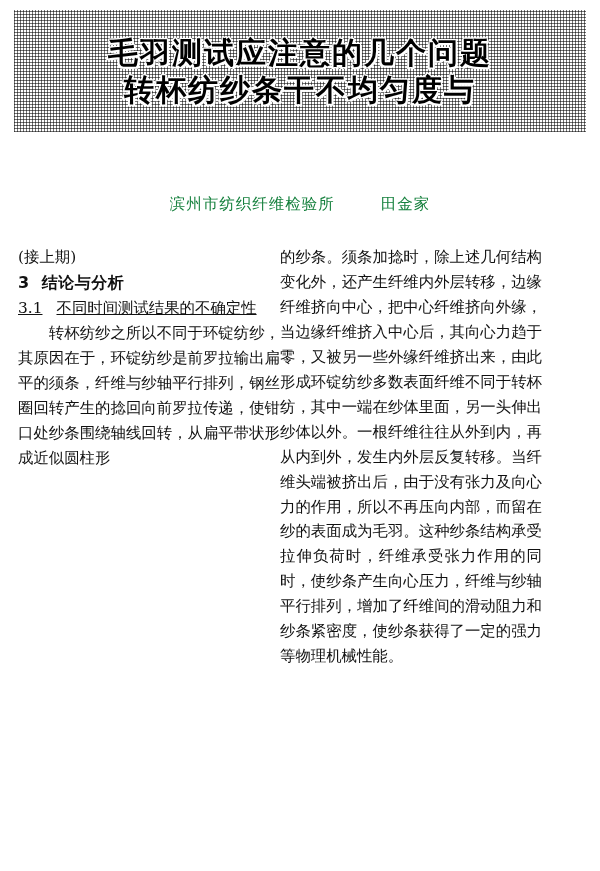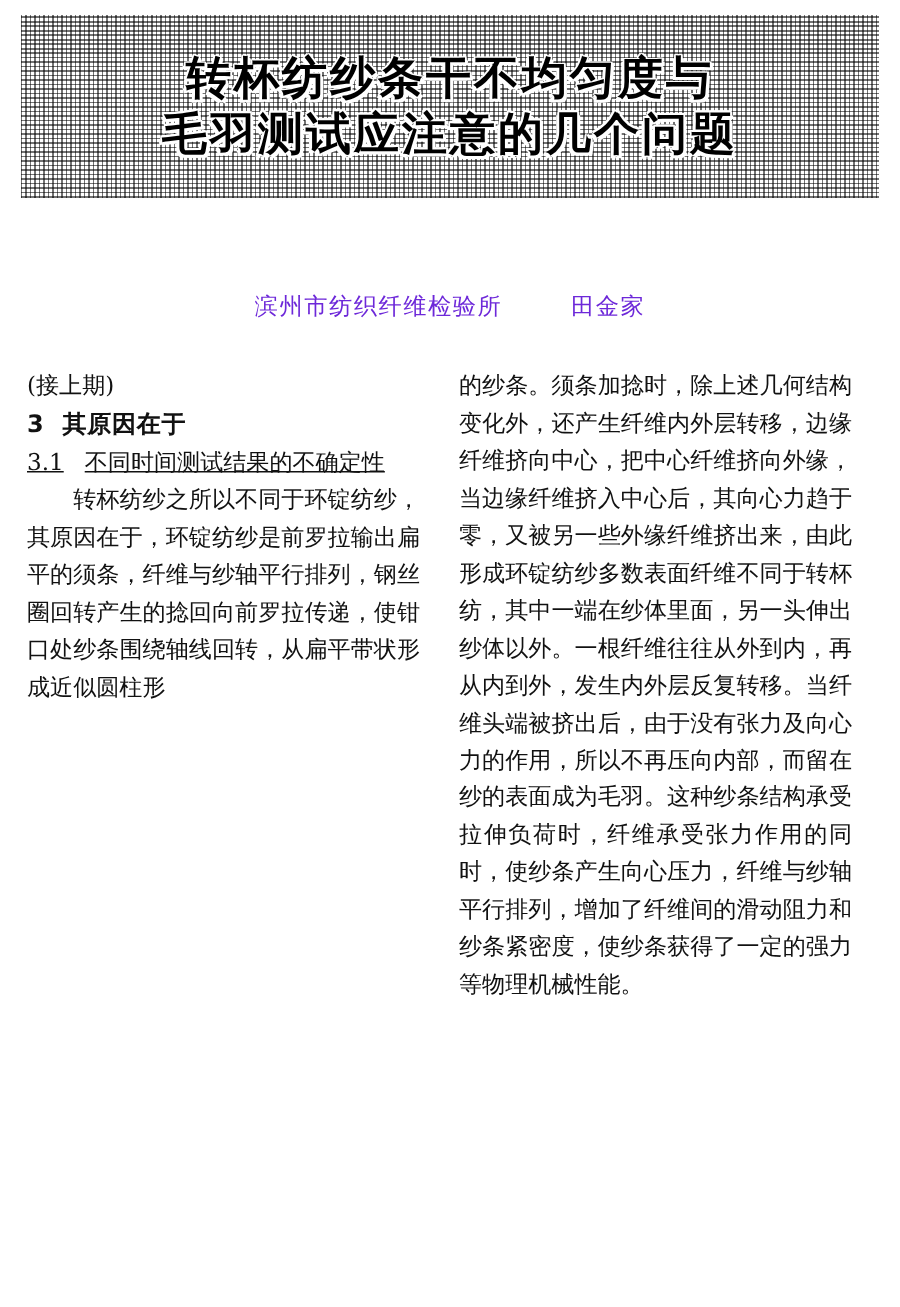--- a/index.html
+++ b/index.html
@@ -52,33 +52,32 @@
       2px 2px 0 #fff, -2px 2px 0 #fff;
     white-space: nowrap;
   }
 
   
   .byline {
     margin: 62px 0 0 0;
     text-align: center;
     font-size: 15.5px;
     letter-spacing: 1px;
-    color: #6d28d9;
+    color: #15803d;
   }
   .byline .sep {
     display: inline-block;
     width: 34px;
   }
 
   
   .columns {
     position: relative;
     margin: 30px 18px 0 18px;
     display: flex;
-    gap: 26px;
     height: 610px;
   }
   .col {
     width: 262px;
     font-size: 15.4px;
     line-height: 1.62;
     text-align: justify;
     text-justify: inter-ideograph;
   }
   .col p {
@@ -110,36 +109,36 @@
   .indent {
     text-indent: 2em;
   }
 </style>
 </head>
 <body>
 
 <div class="page">
 
   <div class="title-banner">
+    <div class="title-line">毛羽测试应注意的几个问题</div>
     <div class="title-line">转杯纺纱条干不均匀度与</div>
-    <div class="title-line">毛羽测试应注意的几个问题</div>
   </div>
 
   <div class="byline">
     <span>滨州市纺织纤维检验所</span>
     <span class="sep"></span>
     <span>田金家</span>
   </div>
 
   <div class="columns">
 
     <div class="col">
       <p class="note-line">(接上期)</p>
       <p class="sec-head">
-        <span class="num">3</span><span>其原因在于</span>
+        <span class="num">3</span><span>结论与分析</span>
       </p>
       <p class="subsec-head">
         <span class="num">3.1</span><span>不同时间测试结果的不确定性</span>
       </p>
       <p class="indent">转杯纺纱之所以不同于环锭纺纱，其原因在于，环锭纺纱是前罗拉输出扁平的须条，纤维与纱轴平行排列，钢丝圈回转产生的捻回向前罗拉传递，使钳口处纱条围绕轴线回转，从扁平带状形成近似圆柱形</p>
     </div>
 
     <div class="col">
       <p>的纱条。须条加捻时，除上述几何结构变化外，还产生纤维内外层转移，边缘纤维挤向中心，把中心纤维挤向外缘，当边缘纤维挤入中心后，其向心力趋于零，又被另一些外缘纤维挤出来，由此形成环锭纺纱多数表面纤维不同于转杯纺，其中一端在纱体里面，另一头伸出纱体以外。一根纤维往往从外到内，再从内到外，发生内外层反复转移。当纤维头端被挤出后，由于没有张力及向心力的作用，所以不再压向内部，而留在纱的表面成为毛羽。这种纱条结构承受拉伸负荷时，纤维承受张力作用的同时，使纱条产生向心压力，纤维与纱轴平行排列，增加了纤维间的滑动阻力和纱条紧密度，使纱条获得了一定的强力等物理机械性能。</p>
     </div>

